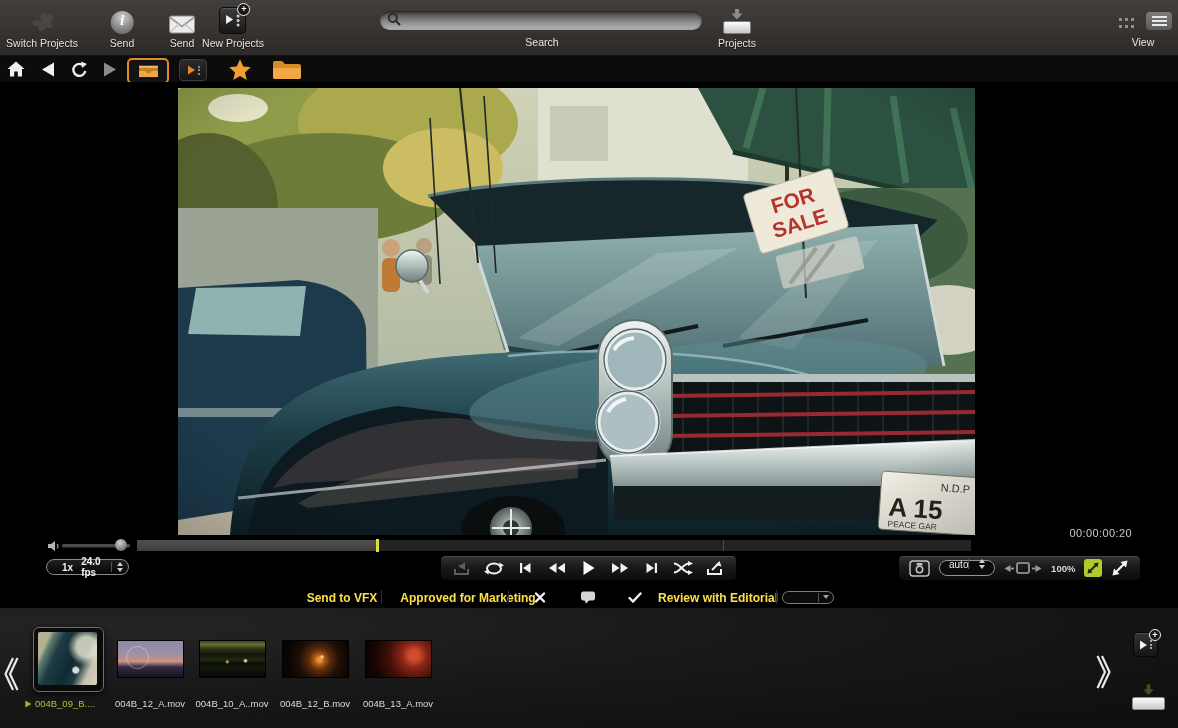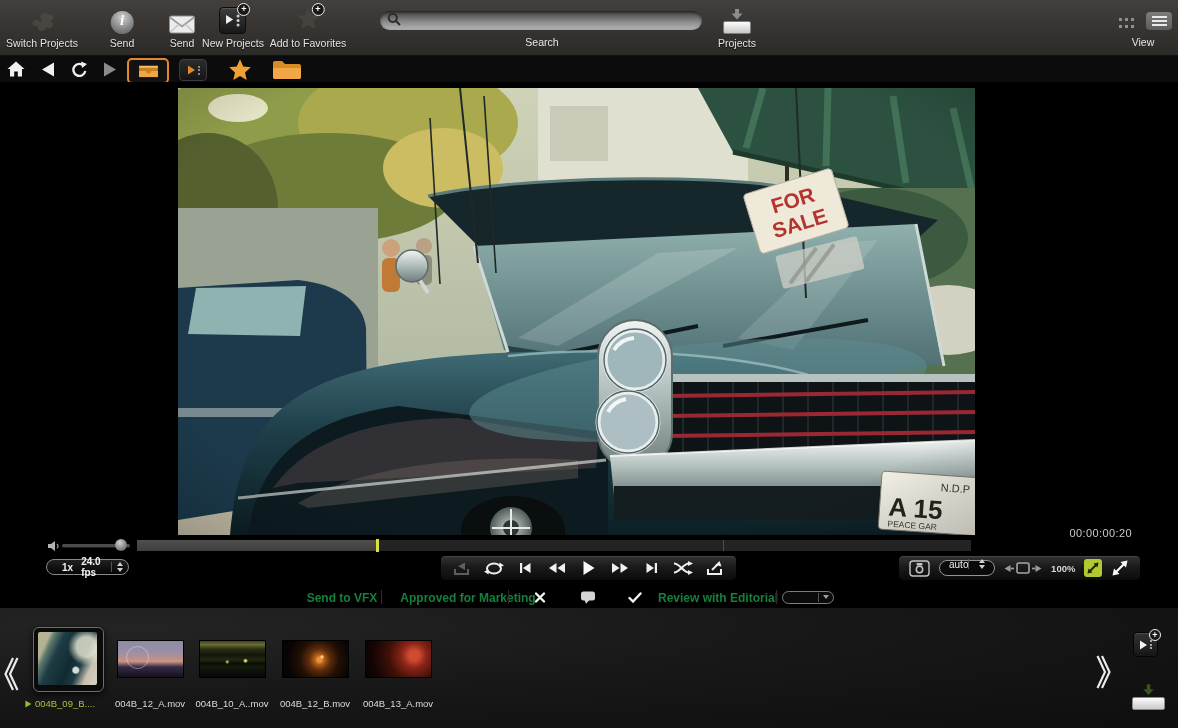--- a/index.html
+++ b/index.html
@@ -80,21 +80,21 @@
   .tbtn{display:flex;align-items:center;justify-content:center;width:22px;height:20px;}
   .auto-pill{width:62px;height:16px;border:1px solid #949494;border-radius:9px;background:#0a0a0a;
        display:flex;align-items:center;padding:0 5px 8px 9px;box-sizing:border-box;color:#ededed;font-size:10px;}
   .auto-pill span{flex:1;}
   .pct{font-size:9.5px;font-weight:bold;color:#d8d8d8;}
   .fit-btn{width:20px;height:18px;border-radius:3px;background:#b4c92f;display:flex;align-items:center;justify-content:center;}
   .zoomctl{display:flex;align-items:center;gap:2px;}
   
   .actionbar{position:absolute;left:0;top:587px;width:1178px;height:21px;background:#000;}
   .act{position:absolute;top:0;height:21px;display:flex;align-items:center;transform:translateX(-50%);
-       color:#15803d;font-size:12px;font-weight:bold;white-space:nowrap;}
+       color:#fde047;font-size:12px;font-weight:bold;white-space:nowrap;}
   .vsep{position:absolute;top:3px;width:1px;height:14px;background:#2e2e2e;}
   .status-dd{position:absolute;left:782px;top:3.5px;width:52px;height:13px;border:1px solid #7e7e7e;border-radius:8px;
        background:#0b0b0b;display:flex;align-items:center;justify-content:flex-end;padding-right:4px;box-sizing:border-box;gap:4px;}
   .status-dd .ddsep{width:1px;height:9px;background:#555;}
   
   .filmstrip{position:absolute;left:0;top:608px;width:1178px;height:120px;
        background:radial-gradient(ellipse at 10% 15%,#242424,#181818 45%,#0e0e0e 100%);}
   .sel-frame{position:absolute;left:33px;top:19px;width:69px;height:63px;border:1px solid #6e6e6e;border-radius:6px;
        background:#0b0b0b;box-shadow:0 2px 6px rgba(0,0,0,.8);}
   .sel-img{position:absolute;left:4px;top:4px;width:59px;height:53px;border-radius:2px;}
@@ -168,31 +168,20 @@
             <circle cx="18" cy="8" r="1.5" fill="#cfcfcf"></circle>
               <circle cx="18" cy="12.5" r="1.5" fill="#cfcfcf"></circle>
               <circle cx="18" cy="17" r="1.5" fill="#cfcfcf"></circle>
           </svg>
           <span class="badge"></span>
         </div>
       </div>
       <div class="tb-label">New Projects</div>
     </div>
 
-    <div class="tb-item" style="left:308px">
-      <div class="tb-icon">
-        <div style="position:relative">
-          <svg width="25" height="24" viewBox="0 0 20 19">
-              <polygon points="10,1 12.7,7 19,7.6 14.2,11.9 15.6,18.3 10,15 4.4,18.3 5.8,11.9 1,7.6 7.3,7" fill="#46433f"></polygon>
-            </svg>
-          <span class="badge" style="right:-4px;top:-3px"></span>
-        </div>
-      </div>
-      <div class="tb-label">Add to Favorites</div>
-    </div>
 
     <div class="search-pill">
       <span>
         <svg width="14" height="14" viewBox="0 0 14 14">
             <circle cx="5.8" cy="5.8" r="4.1" stroke="#2d2d2d" stroke-width="2" fill="none"></circle>
             <line x1="9" y1="9" x2="13" y2="13" stroke="#2d2d2d" stroke-width="2.2"></line>
           </svg>
       </span>
     </div>
     <div class="search-label">Search</div>

